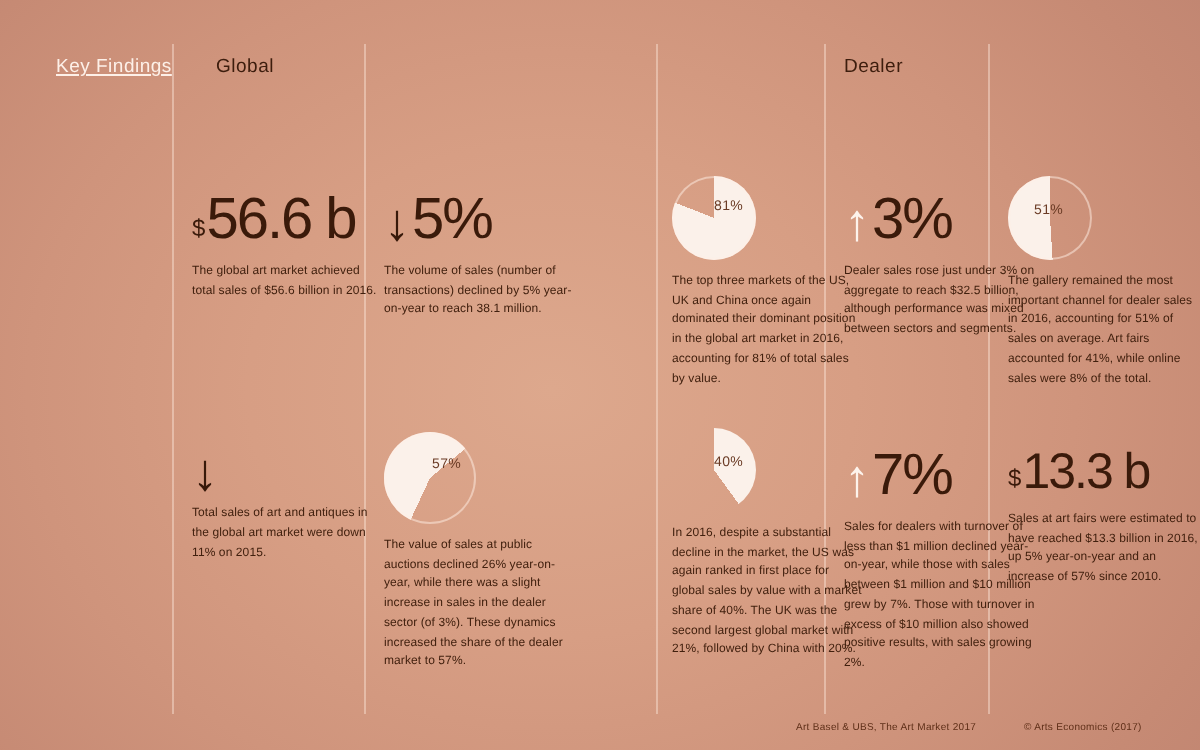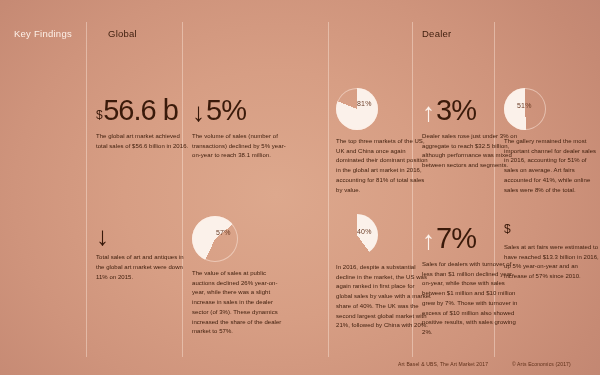--- a/index.html
+++ b/index.html
@@ -111,21 +111,21 @@
 <body>
 
 <div id="poster">
 
   <div class="divider" style="left:86px;"></div>
   <div class="divider" style="left:182px;"></div>
   <div class="divider" style="left:328px;"></div>
   <div class="divider" style="left:412px;"></div>
   <div class="divider" style="left:494px;"></div>
 
-  <div class="hdr light" style="left:14px;">Key Findings</div>
+  <div class="hdr light" style="left:28px;text-decoration:underline;">Key Findings</div>
   <div class="hdr dark" style="left:108px;">Global</div>
   <div class="hdr dark" style="left:422px;">Dealer</div>
 
   <div class="col" style="left:96px; top:96px;">
     <div class="stat">
       <span class="cur">$</span>
       <span class="num">56.6 b</span>
     </div>
     <div class="body">The global art market achieved total sales of $56.6 billion in 2016.</div>
   </div>
@@ -193,20 +193,21 @@
          background: conic-gradient(from 0deg, rgba(255,255,255,0.0) 0turn 0.49turn, #fbf1ea 0.49turn 1turn);
          box-shadow: inset 0 0 0 1px rgba(255,240,230,0.5);">
       <span class="lbl" style="left:13px; top:14px;">51%</span>
     </div>
     <div class="body">The gallery remained the most important channel for dealer sales in 2016, accounting for 51% of sales on average. Art fairs accounted for 41%, while online sales were 8% of the total.</div>
   </div>
 
   <div class="col" style="left:504px; top:224px;">
     <div class="stat">
       <span class="cur">$</span>
+      <span class="num sm">13.3 b</span>
     </div>
     <div class="body">Sales at art fairs were estimated to have reached $13.3 billion in 2016, up 5% year-on-year and an increase of 57% since 2010.</div>
   </div>
 
   <div class="footer" style="left:398px;">Art Basel &amp; UBS, The Art Market 2017</div>
   <div class="footer" style="left:512px;">© Arts Economics (2017)</div>
 
 </div>
 
 </body></html>

